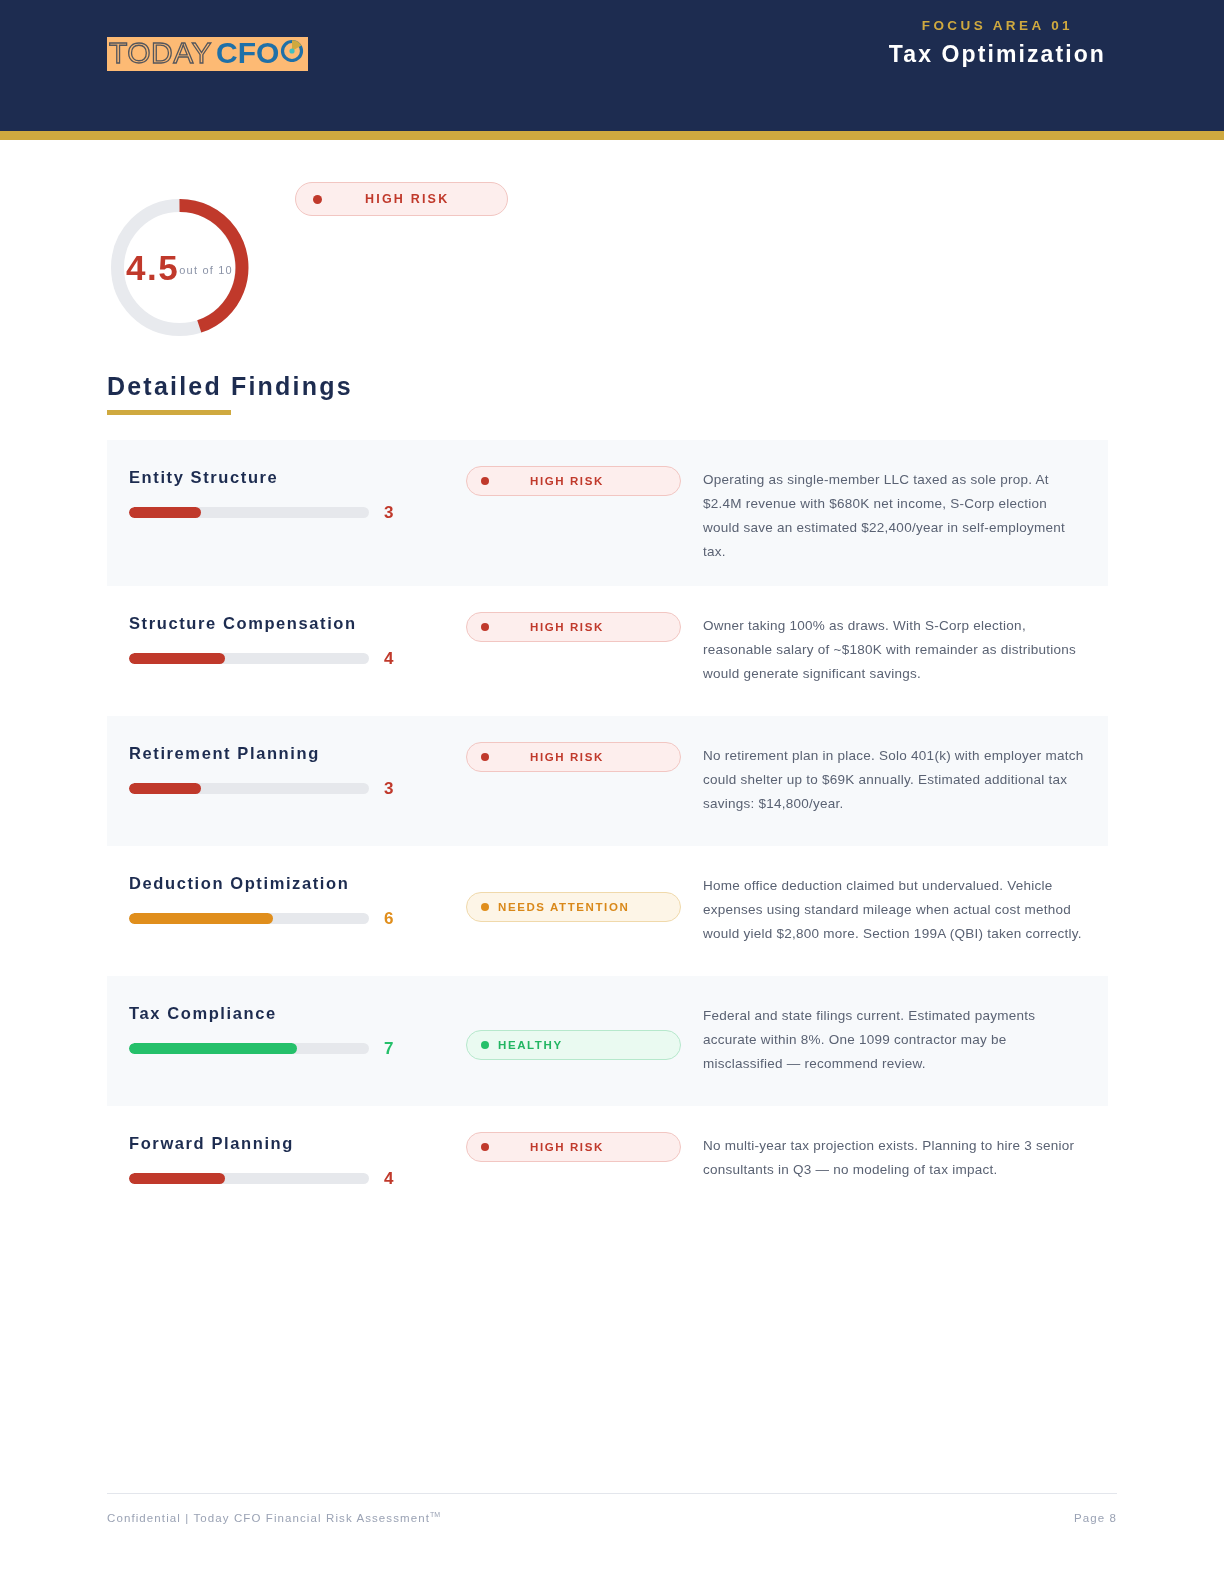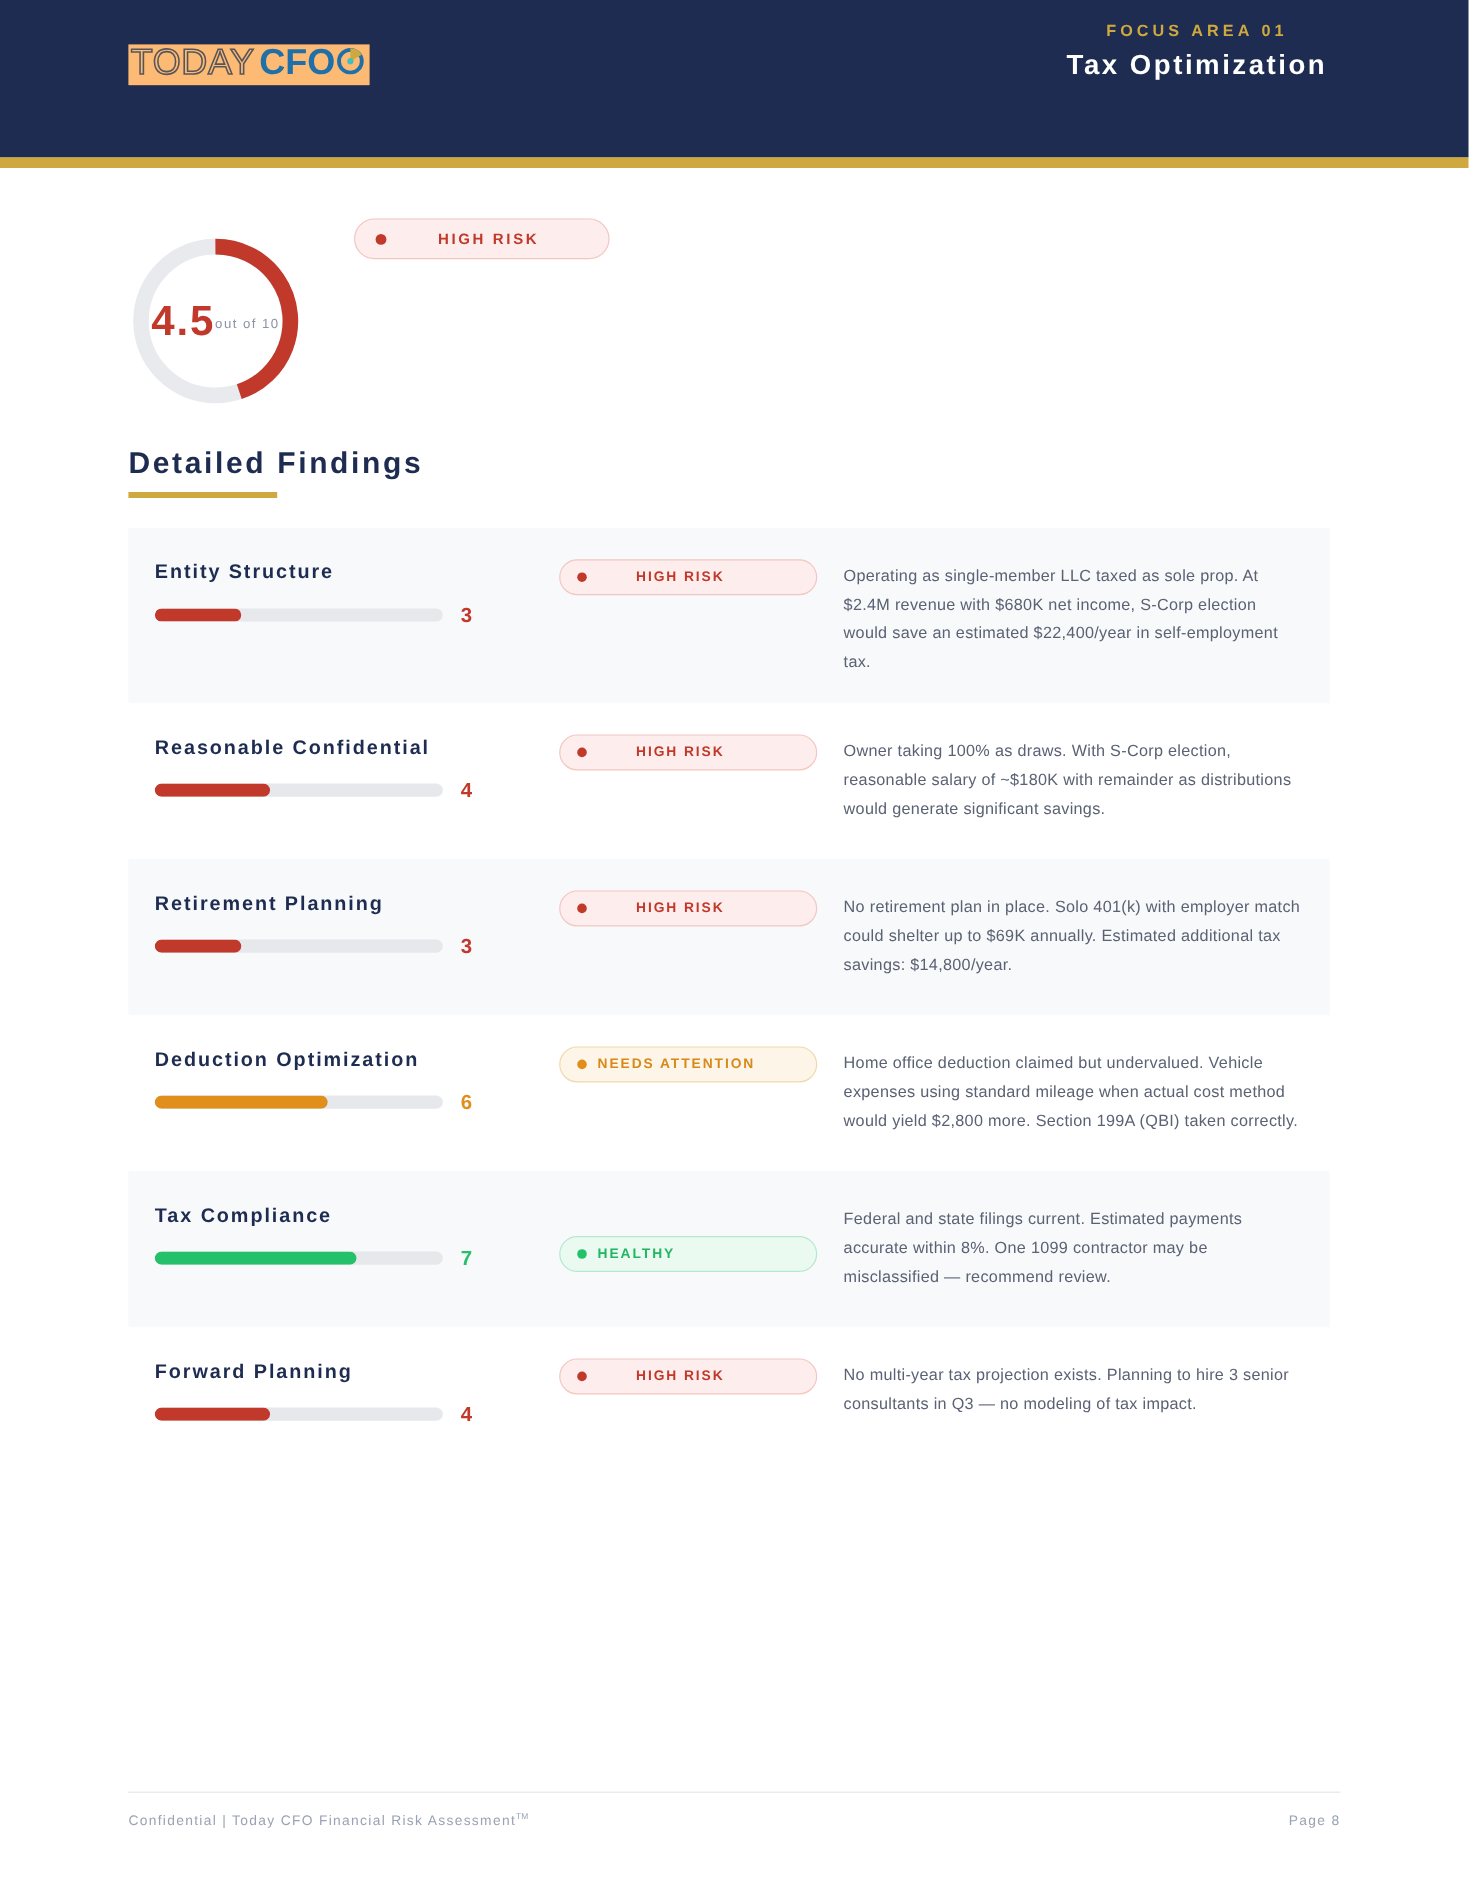--- a/index.html
+++ b/index.html
@@ -155,20 +155,21 @@
     background: #fdeeed;
     border-color: #f2c6c2;
     color: #c0392b;
     gap: 32px;
   }
   .badge.risk-high .dot { background: #c0392b; }
   .badge.risk-attention {
     background: #fdf5e7;
     border-color: #f0d9ab;
     color: #d9881a;
+    margin-top: 20px;
   }
   .badge.risk-attention .dot { background: #e08e1c; }
   .badge.risk-healthy {
     background: #eafaf1;
     border-color: #b6e8cc;
     color: #22b562;
     margin-top: 28px;
   }
   .badge.risk-healthy .dot { background: #25c06a; }
 
@@ -351,21 +352,21 @@
         <div class="fr-mid"><span class="badge fr-badge risk-high">
             <span class="dot"></span>
             <span>HIGH RISK</span>
           </span></div>
         <div class="fr-right">
           <div class="fr-desc">Operating as single-member LLC taxed as sole prop. At $2.4M revenue with $680K net income, S-Corp election would save an estimated $22,400/year in self-employment tax.</div>
         </div>
       </div>
       <div class="finding-row">
         <div class="fr-left">
-          <div class="fr-name">Reasonable Confidential</div>
+          <div class="fr-name">Structure Compensation</div>
           <div class="fr-bar-line">
             <div class="fr-track">
               <div class="fr-fill" style="width:40%;background:#c0392b;"></div>
             </div>
             <div class="fr-score" style="color:#c0392b;">4</div>
           </div>
         </div>
         <div class="fr-mid"><span class="badge fr-badge risk-high">
             <span class="dot"></span>
             <span>HIGH RISK</span>

